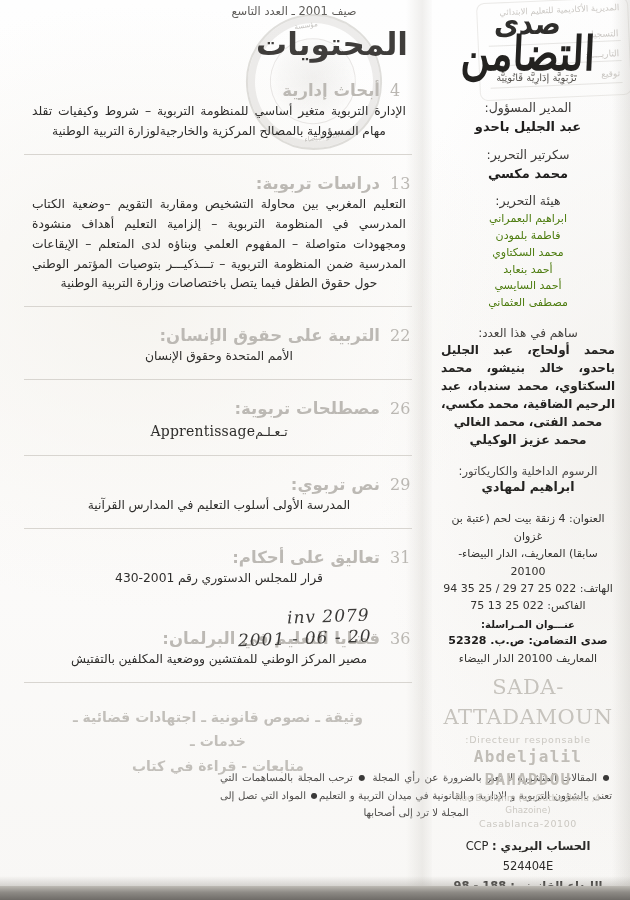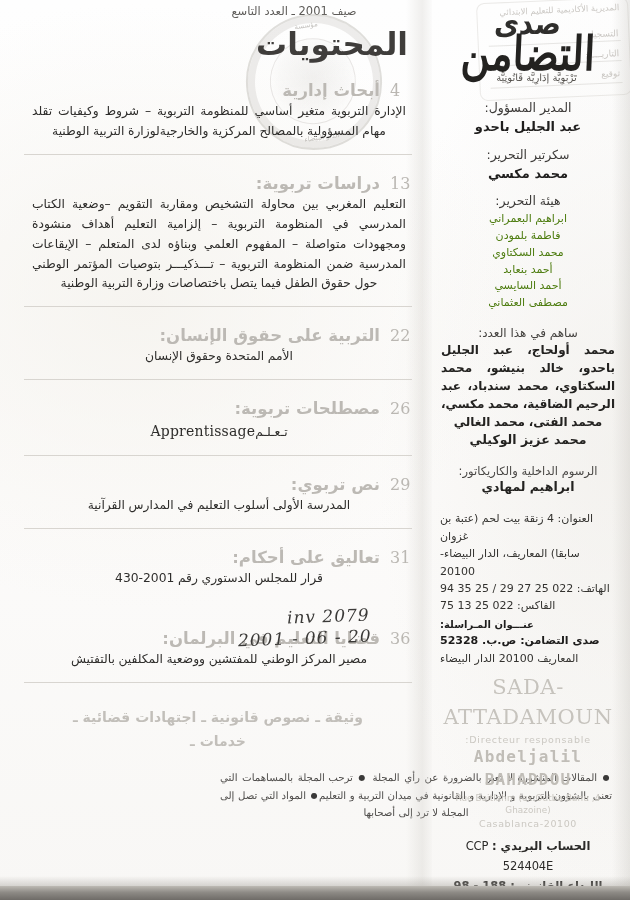--- a/index.html
+++ b/index.html
@@ -178,21 +178,21 @@
 
   #illus-label { font-size: 11.5px; color: #4a4846; margin-top: 15px; }
   #illus-name { font-size: 12.5px; font-weight: bold; color: #232220; margin-top: 1px; }
 
   
   #address-block {
     margin-top: 16px;
     font-size: 11px;
     color: #33322f;
     line-height: 1.58;
-    text-align: left;
+    text-align: center;
   }
   #address-block .addr-line { letter-spacing: -0.1px; }
   #addr-corr-title {
     font-size: 10px;
     font-weight: bold;
     color: #1f1e1d;
     letter-spacing: 2px;
     margin-top: 2px;
   }
   .addr-strong { font-weight: bold; color: #1d1c1b; }
@@ -497,20 +497,21 @@
       <div class="toc-head-row">
         <span class="toc-page">36</span>
         <span class="toc-heading">قضايا التعليم في البرلمان:</span>
       </div>
       <div class="toc-desc short">مصير المركز الوطني للمفتشين ووضعية المكلفين بالتفتيش</div>
     </div>
     <div class="toc-rule"></div>
 
     <div id="toc-final">
       <div>وثيقة ـ نصوص قانونية ـ اجتهادات قضائية ـ خدمات ـ</div>
+      <div>متابعات - قراءة في كتاب</div>
     </div>
   </div>
 
   <div id="stamp-mid">
     <div class="stamp-txt" style="top:4px; right:8px; font-size:8.5px;">المديرية الأكاديمية للتعليم الابتدائي</div>
     <div class="stamp-txt" style="top:30px; right:10px;">التسجيل</div>
     <div class="stamp-line" style="top:42px; right:8px; width:132px;"></div>
     <div class="stamp-txt" style="top:50px; right:10px;">التاريــــخ</div>
     <div class="stamp-line" style="top:62px; right:8px; width:132px;"></div>
     <div class="stamp-txt" style="top:70px; right:10px;">توقيع</div>

